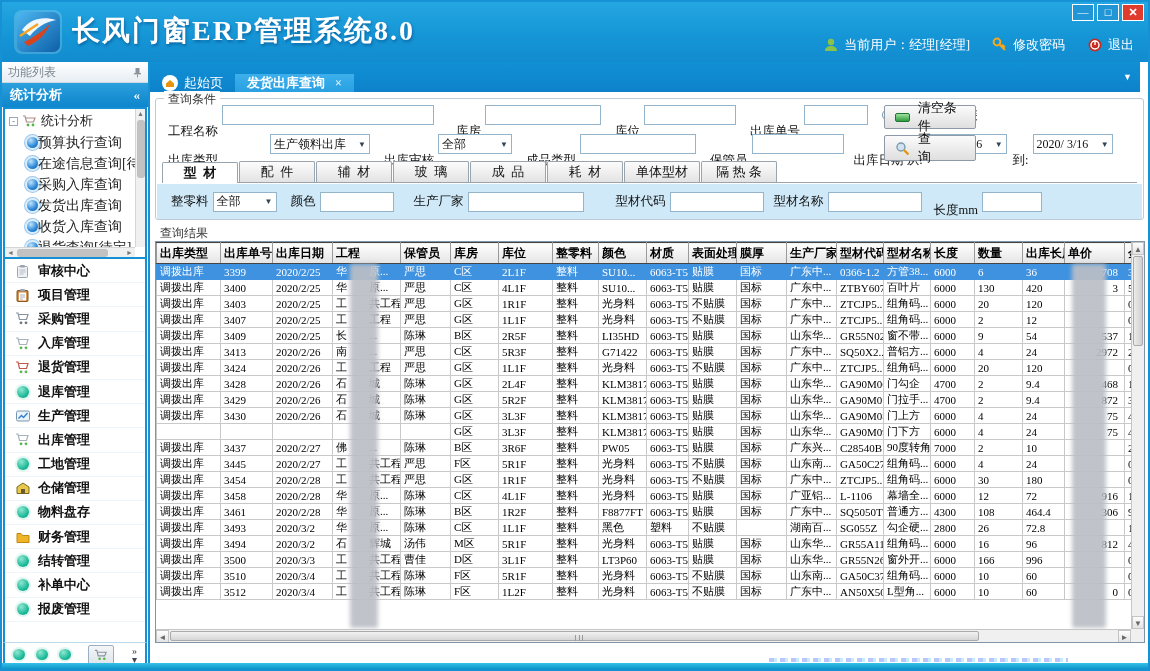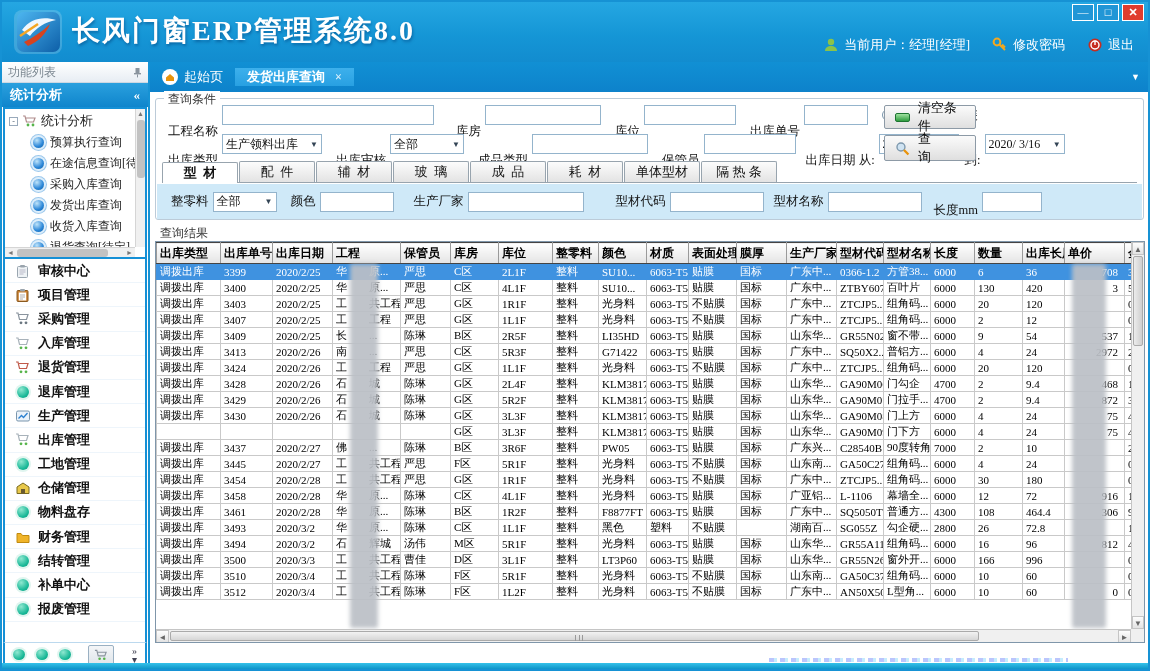--- a/index.html
+++ b/index.html
@@ -19,38 +19,38 @@
   .icon-user{width:16px;height:16px;display:inline-block;}
   
   .main{position:absolute;top:60px;left:0;right:0;bottom:0;display:flex;}
   
   .sidebar{width:148px;background:#fff;border-right:2px solid #1692d4;display:flex;flex-direction:column;overflow:hidden;}
   .func-header{height:21px;flex:0 0 21px;background:linear-gradient(#ffffff,#e7edf3);border-bottom:1px solid #cdd8e2;color:#7a8690;font-size:12px;display:flex;align-items:center;justify-content:space-between;padding:0 6px;}
   .stat-header{height:24px;flex:0 0 24px;background:linear-gradient(#2aa0de,#0f85cc);color:#fff;font-weight:bold;font-size:13px;display:flex;align-items:center;justify-content:space-between;padding:0 8px;}
   .tree-panel{flex:0 0 152px;border:2px solid #1590d6;margin:0 1px;position:relative;background:#fff;overflow:hidden;}
   .tree-root{display:flex;align-items:center;gap:4px;font-size:13px;padding:3px 2px 2px 4px;color:#222;}
   .tree-exp{width:9px;height:9px;border:1px solid #9ab;font-size:8px;line-height:7px;text-align:center;color:#567;background:#fff;}
-  .tree-item{display:flex;align-items:center;gap:6px;font-size:12px;color:#222;padding:2px 0 2px 28px;white-space:nowrap;cursor:pointer;height:21px;}
+  .tree-item{display:flex;align-items:center;font-size:14px;color:#222;padding:2px 0 2px 22px;white-space:nowrap;cursor:pointer;height:21px;}
   .treedot{width:11px;height:11px;flex:0 0 11px;border-radius:50%;background:radial-gradient(circle at 35% 30%,#bfe4fa,#2a86d8 60%,#135f9e);box-shadow:0 0 0 2px #ddeefb,0 0 0 3px #9cc8ec;}
   .tree-vscroll{position:absolute;right:0;top:0;bottom:10px;width:10px;background:#f0f0f0;border-left:1px solid #d5d5d5;}
   .tree-vscroll .arr{height:10px;font-size:7px;color:#777;text-align:center;line-height:10px;}
   .tree-vscroll .thumb{position:absolute;top:11px;left:1px;width:8px;height:58px;background:#c2c2c2;border-radius:3px;}
   .tree-hscroll{position:absolute;left:0;right:10px;bottom:0;height:10px;background:#f0f0f0;border-top:1px solid #d5d5d5;}
   .tree-hscroll .thumb{position:absolute;left:12px;top:1px;height:8px;width:70%;background:#c2c2c2;border-radius:3px;}
   .tree-hscroll .arr{position:absolute;top:0;font-size:7px;color:#777;line-height:10px;}
   .menu-list{flex:1;overflow:hidden;border-left:2px solid #1590d6;border-right:2px solid #1590d6;margin:0 1px;}
   .menu-item{height:24.2px;display:flex;align-items:center;gap:8px;padding-left:10px;font-size:13px;font-weight:bold;color:#111;border-bottom:1px solid #eef5fb;cursor:pointer;white-space:nowrap;}
   .dotcircle{width:12px;height:12px;flex:0 0 12px;border-radius:50%;display:inline-block;background:radial-gradient(circle at 35% 30%,#8fe8d0,#17b796 65%,#0e9478);box-shadow:0 0 0 2px #e0f5ef;}
   .menu-item .micon{width:15px;flex:0 0 15px;display:inline-flex;justify-content:center;}
   .side-toolbar{flex:0 0 26px;border:2px solid #1590d6;border-top:1px solid #bcd9ee;margin:0 1px 1px 1px;display:flex;align-items:center;gap:11px;padding:0 8px;background:#fff;}
   .side-toolbar .cartbtn{width:26px;height:20px;margin-left:6px;border:1px solid #9ab0c2;border-radius:2px;background:linear-gradient(#f4f6f8,#dfe5ea);display:flex;align-items:center;justify-content:center;cursor:pointer;}
   .side-toolbar .ovf{margin-left:auto;font-size:10px;color:#445;line-height:9px;text-align:center;cursor:pointer;}
   
   .content{flex:1;position:relative;overflow:hidden;background:#fff;}
-  .tabstrip{position:absolute;top:0;left:0;right:0;height:30px;background:linear-gradient(#1190d4,#0d82cb);display:flex;align-items:center;}
+  .tabstrip{position:absolute;top:0;left:0;right:8px;height:30px;background:linear-gradient(#1190d4,#0d82cb);display:flex;align-items:flex-end;}
   .tab{display:flex;align-items:center;gap:6px;padding:0 12px;color:#fff;font-size:13px;cursor:pointer;}
   .tab.active{background:linear-gradient(#3db0ec,#28a0e2);font-weight:bold;}
   .tab .close{font-size:12px;color:#dff2fc;margin-left:4px;}
   .homeic{width:16px;height:16px;border-radius:50%;background:#fff;display:inline-flex;align-items:center;justify-content:center;}
   .strip-dd{margin-left:auto;align-self:center;margin-right:8px;color:#fff;font-size:9px;cursor:pointer;}
   
   .query-box{position:absolute;top:36px;left:5px;right:4px;height:122px;border:1px solid #bccbd8;border-radius:3px;}
   .query-legend{position:absolute;top:-8px;left:8px;background:#fff;padding:0 4px;font-size:12px;color:#333;}
   .qrow{display:flex;align-items:center;height:26px;margin-top:3px;padding-left:12px;font-size:12.5px;color:#111;}
   .qrow label{margin-right:4px;white-space:nowrap;margin-top:32px;}
@@ -384,21 +384,21 @@
               <span class="rdot on"></span>
               <span>工装</span>
             </span>
           <span class="radio">
               <span class="rdot"></span>
               <span>家装</span>
             </span>
         </div>
         <div class="qrow">
           <label>出库类型</label>
-          <span class="combo" style="width:100px;">
+          <span class="combo" style="width:100px;margin-left:48px;">
               <span>生产领料出库</span>
               <span class="ar">▼</span>
             </span>
           <span style="width:14px;"></span>
           <label>出库审核</label>
           <span class="combo" style="width:74px;">
               <span>全部</span>
               <span class="ar">▼</span>
             </span>
           <span style="width:14px;"></span>

